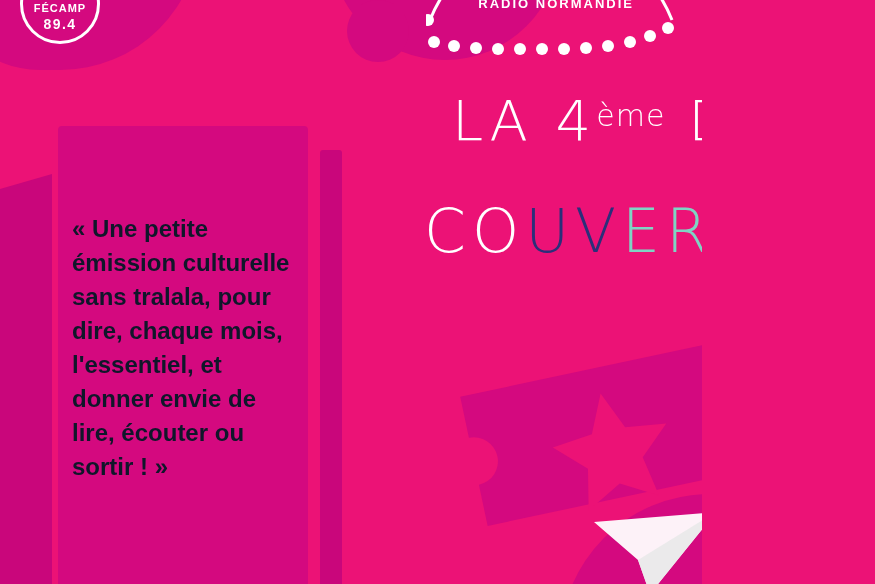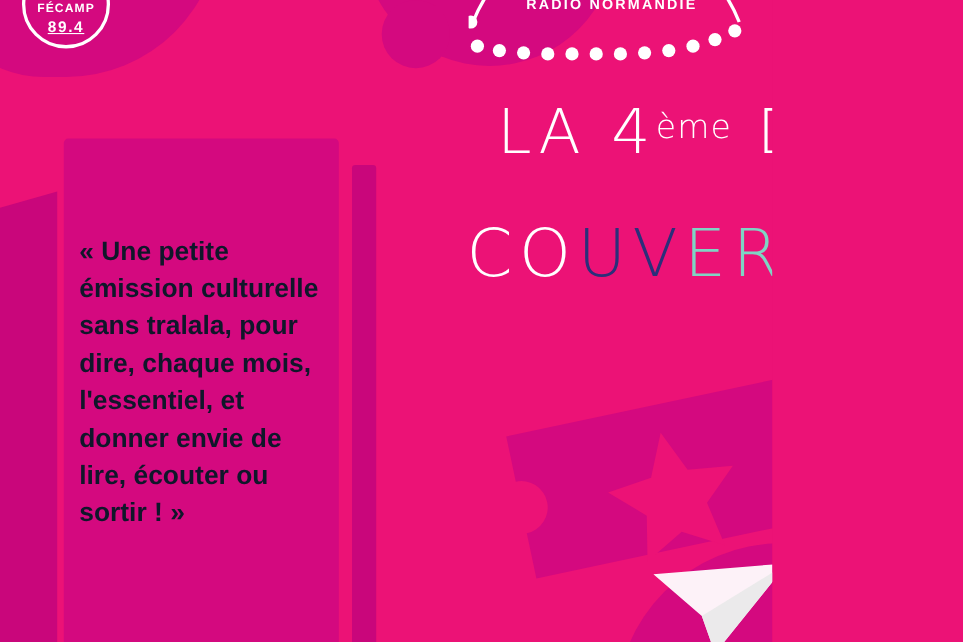--- a/index.html
+++ b/index.html
@@ -70,21 +70,20 @@
   .stamp-line1 {
     font-size: 11px;
     letter-spacing: 1px;
     font-weight: bold;
   }
   .stamp-line2 {
     font-size: 14px;
     letter-spacing: 1.5px;
     font-weight: bold;
     margin-top: 2px;
-    text-decoration: underline;
   }
 
   
   .arch {
     position: absolute;
     right: 26px;
     top: -76px;
     width: 250px;
     height: 152px;
   }

